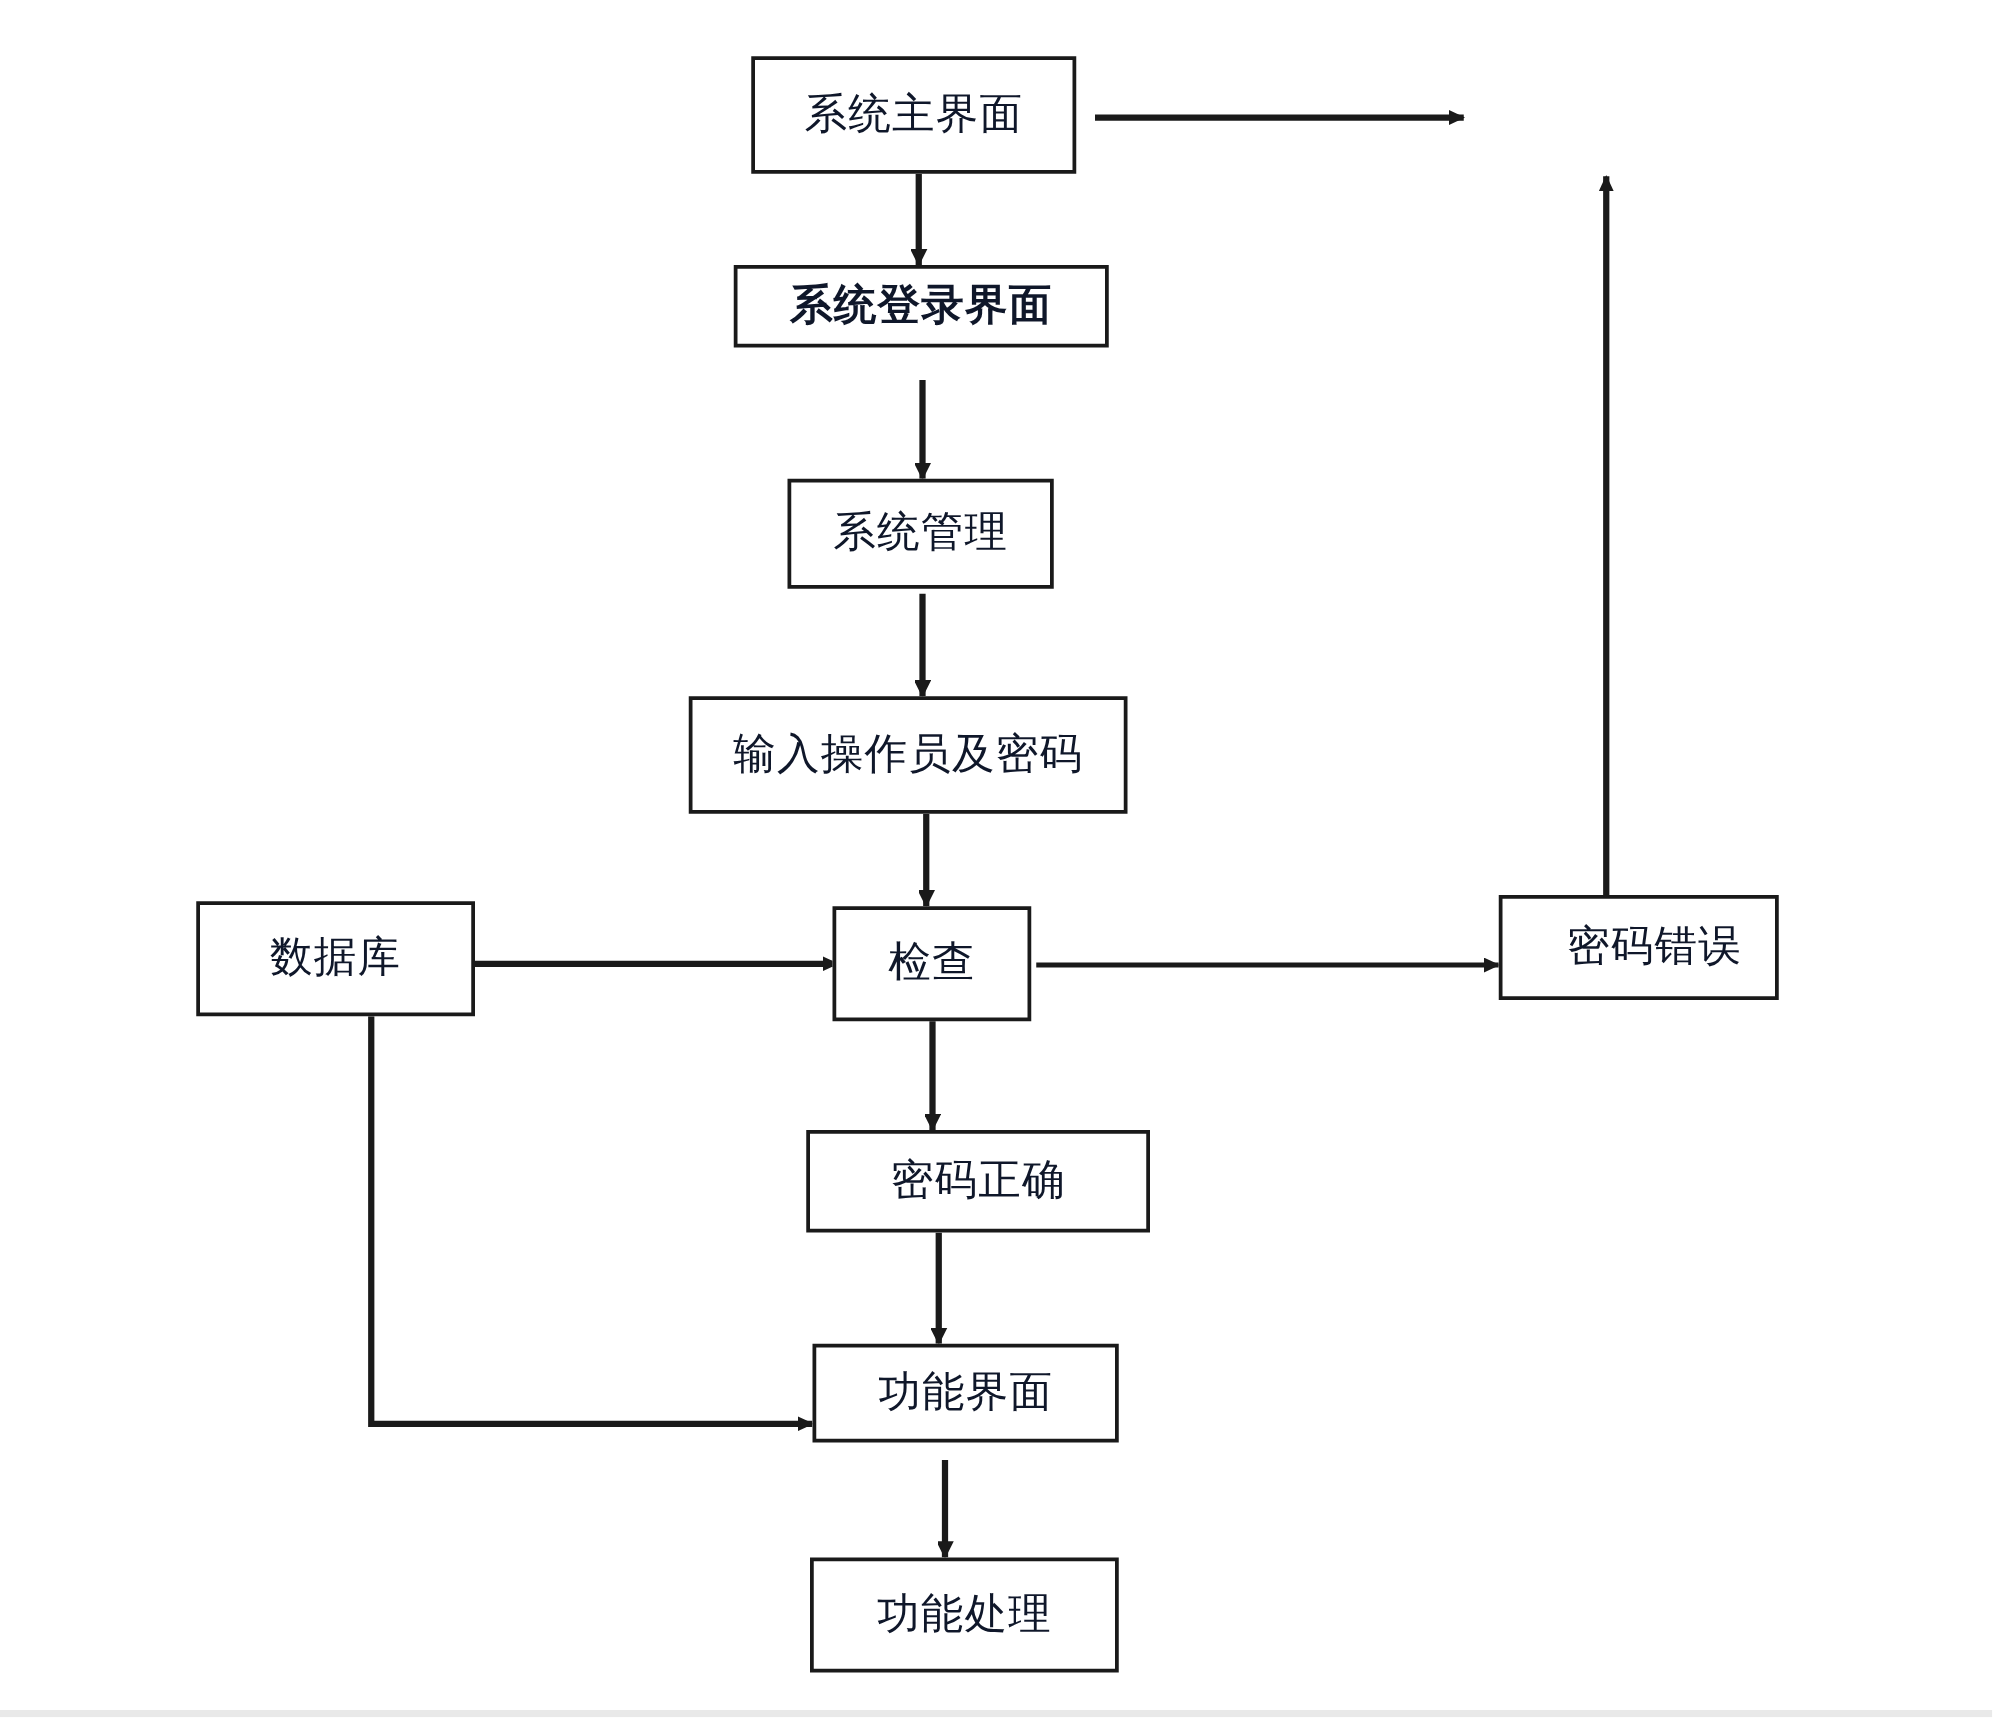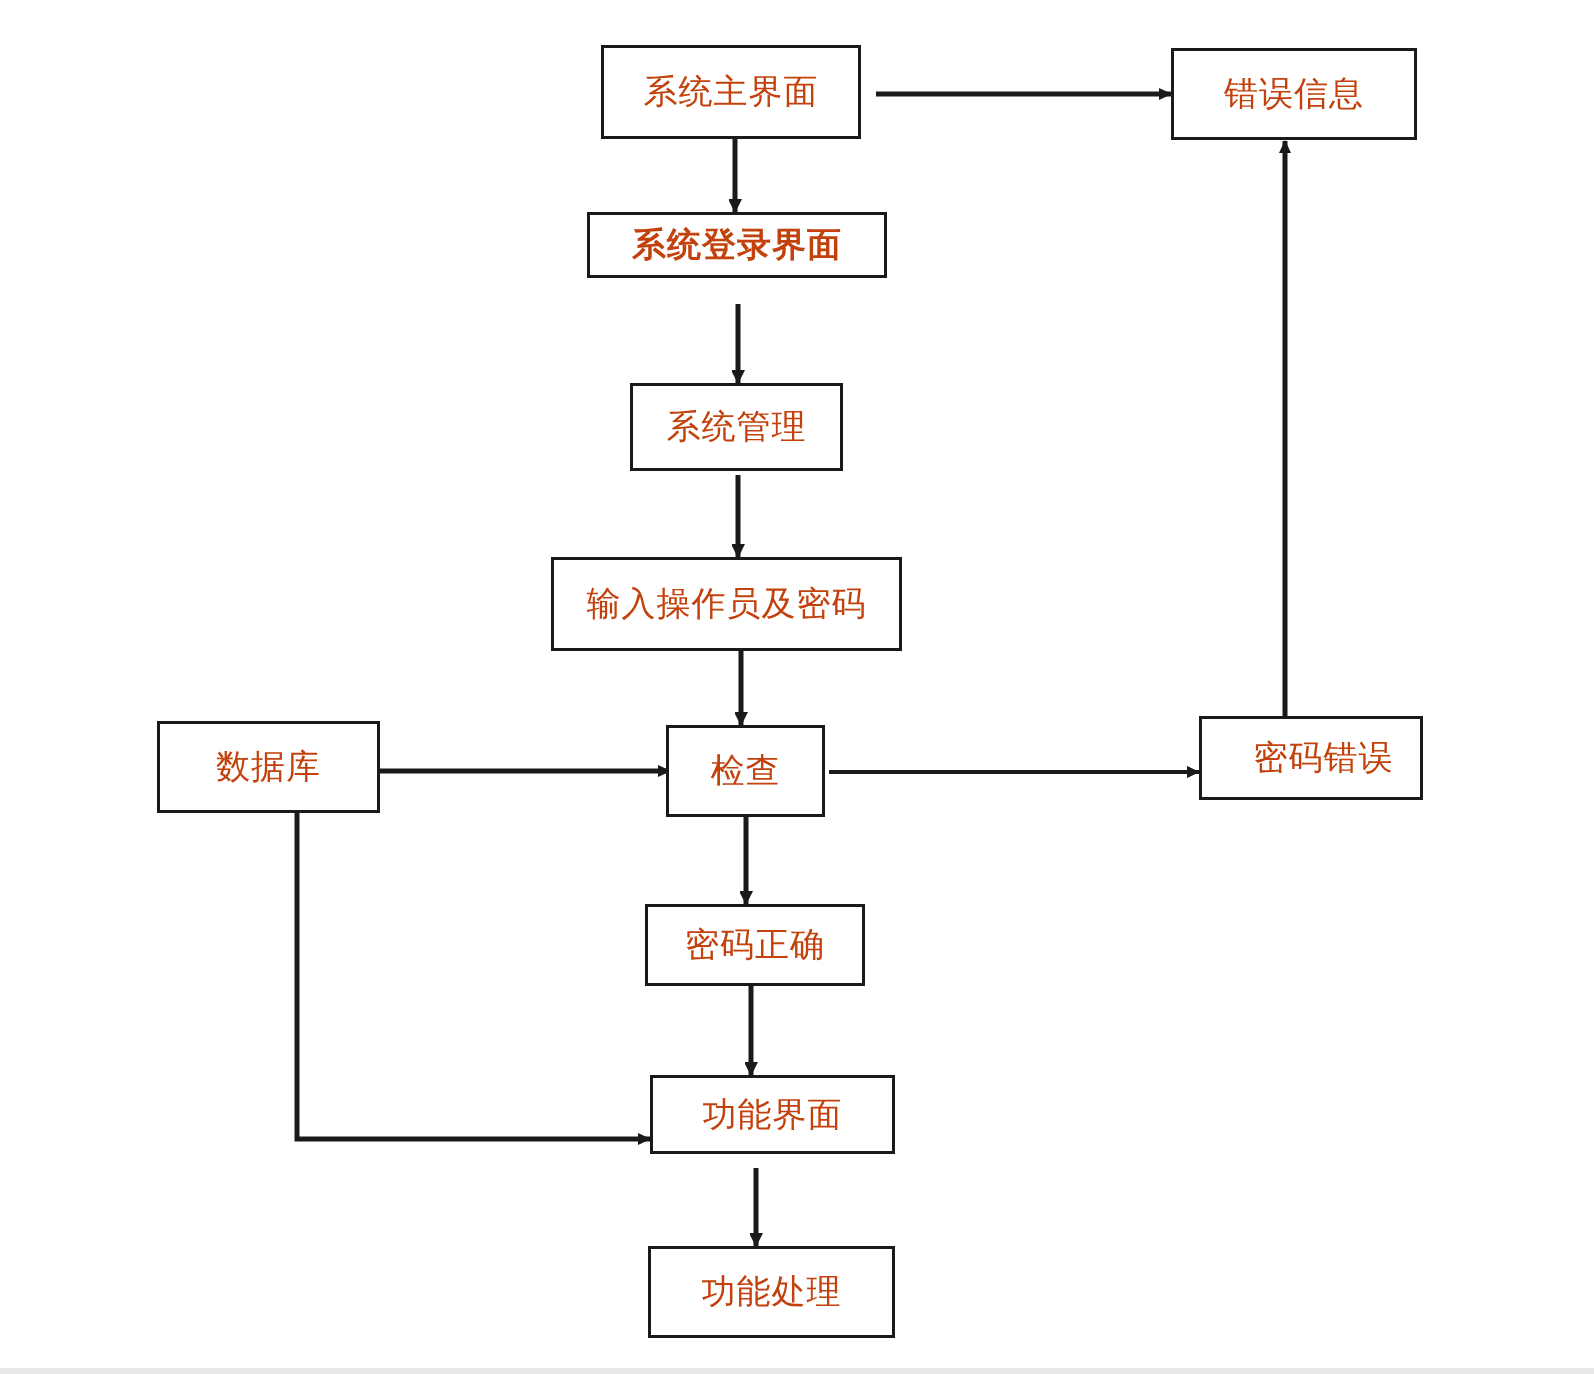--- a/index.html
+++ b/index.html
@@ -32,35 +32,35 @@
     background: #ffffff;
     border: 3px solid #1a1a1a;
     display: flex;
     align-items: center;
     justify-content: center;
     z-index: 2;
   }
   .node .label {
     font-size: 34px;
     line-height: 1;
-    color: #c2410c;
+    color: #0f172a;
     letter-spacing: 1px;
     white-space: nowrap;
     font-family: "Liberation Serif", "DejaVu Serif", serif;
   }
   
   #node-main        { left: 601px;  top: 45px;   width: 260px; height: 94px; }
   #node-error       { left: 1171px; top: 48px;   width: 246px; height: 92px; }
   #node-login       { left: 587px;  top: 212px;  width: 300px; height: 66px; font-weight: bold; }
   #node-sysmgmt     { left: 630px;  top: 383px;  width: 213px; height: 88px; }
   #node-input       { left: 551px;  top: 557px;  width: 351px; height: 94px; }
   #node-check       { left: 666px;  top: 725px;  width: 159px; height: 92px; }
   #node-database    { left: 157px;  top: 721px;  width: 223px; height: 92px; }
   #node-pwderr      { left: 1199px; top: 716px;  width: 224px; height: 84px; padding-left: 25px; }
-  #node-pwdok       { left: 645px;  top: 904px;  width: 220px; height: 82px; align-items: center; }
+  #node-pwdok       { left: 645px;  top: 904px;  width: 275px; height: 82px; align-items: center; }
   #node-funcui      { left: 650px;  top: 1075px; width: 245px; height: 79px; text-align: center; }
   #node-funcproc    { left: 648px;  top: 1246px; width: 247px; height: 92px; }
 
   .bottom-rule {
     position: absolute;
     left: 0;
     bottom: 0;
     width: 1594px;
     height: 6px;
     background: #e9e9e9;
@@ -110,23 +110,20 @@
 
     <path d="M 297,813 L 297,1139 L 650,1139" fill="none" stroke="#1a1a1a" stroke-width="5" marker-end="url(#arrow-right)"></path>
 
     <line x1="756" y1="1168" x2="756" y2="1246" stroke="#1a1a1a" stroke-width="5" marker-end="url(#arrow-down)"></line>
   </svg>
 
   <div class="node" id="node-main">
     <span class="label">系统主界面</span>
   </div>
 
-  <div class="node" id="node-error">
-    <span class="label">错误信息</span>
-  </div>
 
   <div class="node" id="node-login">
     <span class="label">系统登录界面</span>
   </div>
 
   <div class="node" id="node-sysmgmt">
     <span class="label">系统管理</span>
   </div>
 
   <div class="node" id="node-input">

